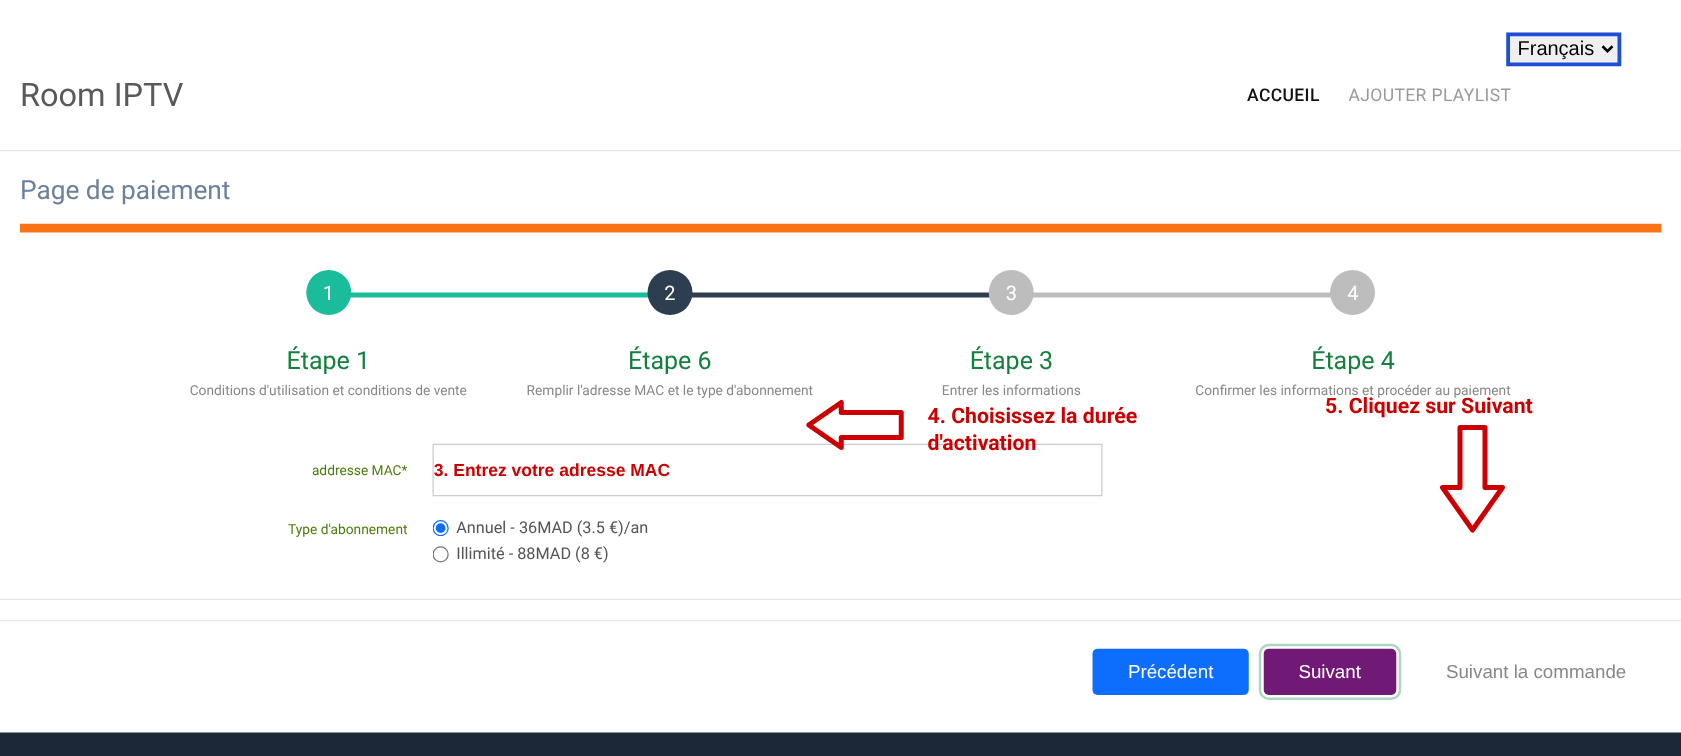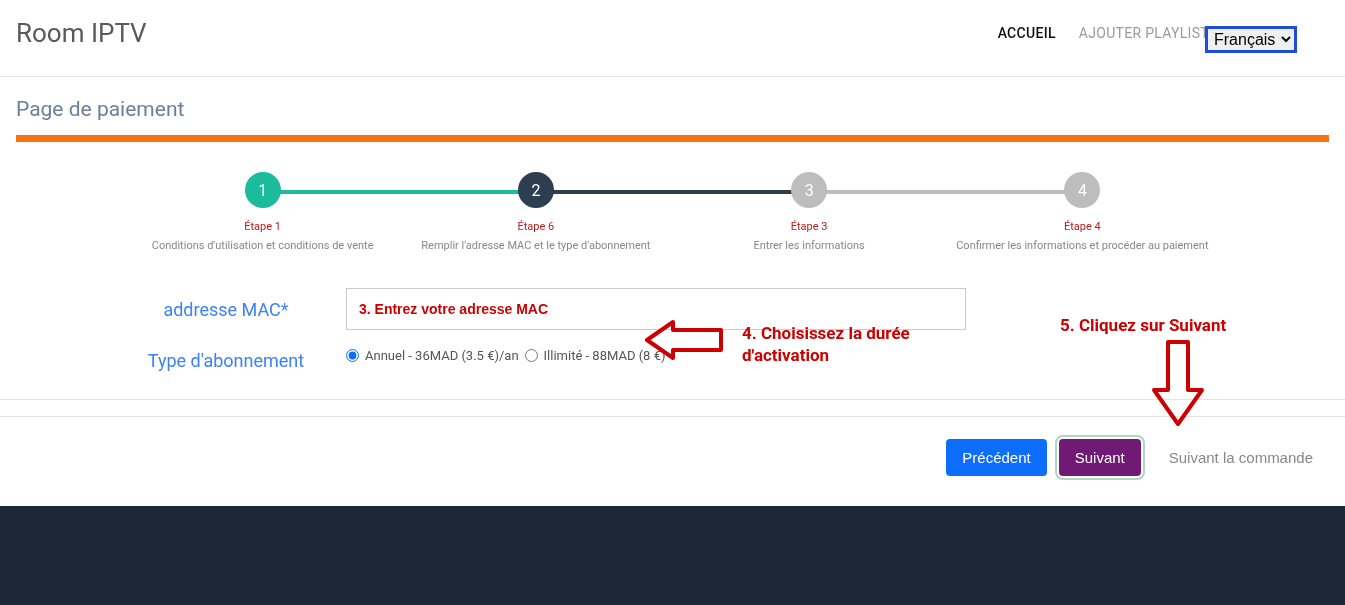--- a/index.html
+++ b/index.html
@@ -1,49 +1,49 @@
 <!DOCTYPE html>
 <html><head>
   <meta charset="utf-8">
   <style>
     * { box-sizing: border-box; margin: 0; padding: 0; }
     body { font-family: -apple-system, BlinkMacSystemFont, "Segoe UI", Roboto, Helvetica, Arial, sans-serif; color: #333; background: #fff; }
-    .header { display: flex; align-items: center; justify-content: space-between; padding: 18px 16px 28px 16px; border-bottom: 1px solid #e5e5e5; }
+    .header { display: flex; align-items: center; justify-content: space-between; padding: 18px 16px 28px 16px; border-bottom: 1px solid #e5e5e5; margin-top: 44px; }
     .brand { font-size: 26px; color: #5a5a5a; font-weight: 400; }
     .nav { display: flex; align-items: center; gap: 40px; }
     .nav-link { font-size: 14px; letter-spacing: 0.3px; cursor: pointer; }
     .nav-active { color: #111; font-weight: 500; }
     .nav-muted { color: #9a9a9a; }
     .lang-select { position: absolute; top: 26px; right: 48px; font-size: 16px; padding: 1px 2px; border: 3px solid #1d4ed8; background: #efefef; }
     .container { padding: 20px 16px 0 16px; }
     .page-title { font-size: 21px; color: #6b809a; font-weight: 400; padding-bottom: 14px; border-bottom: 7px solid #f97316; }
     .steps-wrap { position: relative; display: flex; justify-content: space-between; margin: 30px 110px 36px 110px; }
     .step { flex: 1; text-align: center; position: relative; }
     .step-circle { width: 36px; height: 36px; border-radius: 50%; color: #fff; display: inline-flex; align-items: center; justify-content: center; font-size: 16px; position: relative; z-index: 2; }
     .step-line { position: absolute; top: 18px; height: 4px; left: 50%; width: 100%; z-index: 1; }
     .step:last-child .step-line { display: none; }
     .c-green { background: #1abc9c; }
     .c-navy { background: #2c3e50; }
     .c-gray { background: #bdbdbd; }
     .l-green { background: #1abc9c; }
     .l-navy { background: #2c3e50; }
     .l-gray { background: #bdbdbd; }
-    .step-title { margin-top: 12px; font-size: 11px; color: #b91c1c; }
+    .step-title { margin-top: 24px; font-size: 20px; color: #15803d; }
     .step-desc { margin-top: 6px; font-size: 11px; color: #888; }
     .form-area { margin: 0 110px; }
     .form-row { display: flex; align-items: center; margin-bottom: 18px; }
-    .form-label { width: 220px; text-align: center; padding-right: 20px; font-size: 18px; color: #3b82f6; }
-    .mac-input { width: 620px; height: 42px; padding: 10px 12px; border: 1px solid #ccc; font-size: 14px; font-weight: 700; color: #cc0000; }
+    .form-label { width: 220px; text-align: right; padding-right: 20px; font-size: 11px; color: #4d7c0f; }
+    .mac-input { width: 536px; height: 42px; padding: 10px 0; border: 1px solid #ccc; font-size: 14px; font-weight: 700; color: #cc0000; }
     .mac-input::placeholder { color: #cc0000; font-weight: 700; }
-    .sub-col { display: flex; flex-direction: row; gap: 6px; font-size: 13px; color: #555; }
+    .sub-col { display: flex; flex-direction: column; gap: 6px; font-size: 13px; color: #555; }
     .radio-row { display: flex; align-items: center; gap: 6px; }
     .radio-row input { accent-color: #0d6efd; }
     .hr { border: none; border-top: 1px solid #e5e5e5; margin: 28px 0 22px 0; }
     .btn-row { display: flex; justify-content: flex-end; align-items: center; gap: 12px; padding: 0 16px 30px 16px; }
-    .btn { padding: 10px 16px; font-size: 15px; border-radius: 4px; cursor: pointer; border: none; }
+    .btn { padding: 10px 28px; font-size: 15px; border-radius: 4px; cursor: pointer; border: none; }
     .btn-prev { background: #0d6efd; color: #fff; }
     .btn-next { background: #701a75; color: #fff; outline: 2px solid rgba(25,135,84,0.35); outline-offset: 2px; }
     .btn-validate { background: transparent; color: #888; }
     .footer { height: 110px; background: #1c2738; margin-top: 0; }
     .anno { position: absolute; color: #cc0000; font-weight: 700; pointer-events: none; }
     .anno-text-4 { left: 742px; top: 322px; font-size: 17px; line-height: 1.3; }
     .anno-text-5 { left: 1060px; top: 315px; font-size: 17px; }
     .arrow-svg { position: absolute; pointer-events: none; }
     .arrow-4 { left: 645px; top: 318px; }
     .arrow-5 { left: 1150px; top: 340px; }

